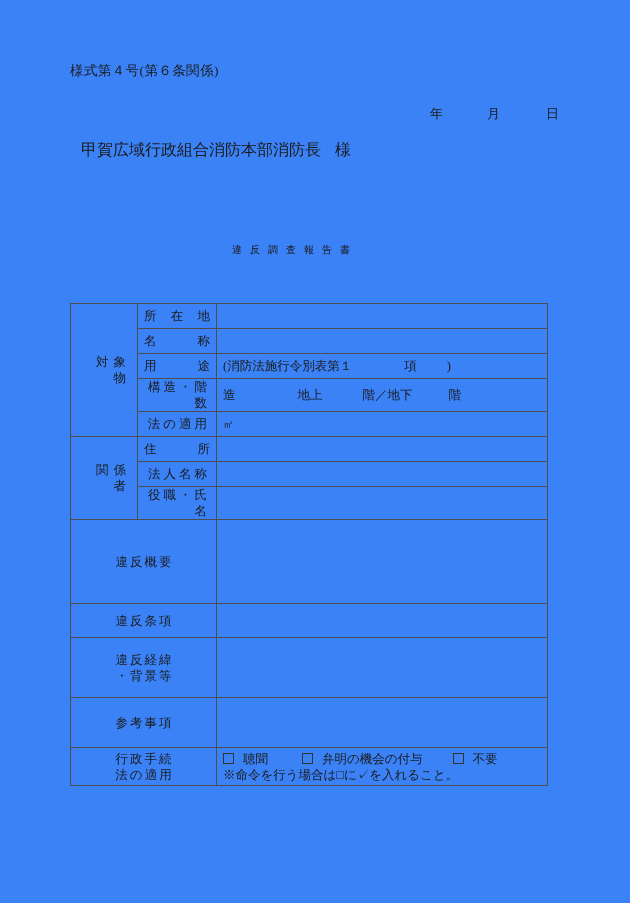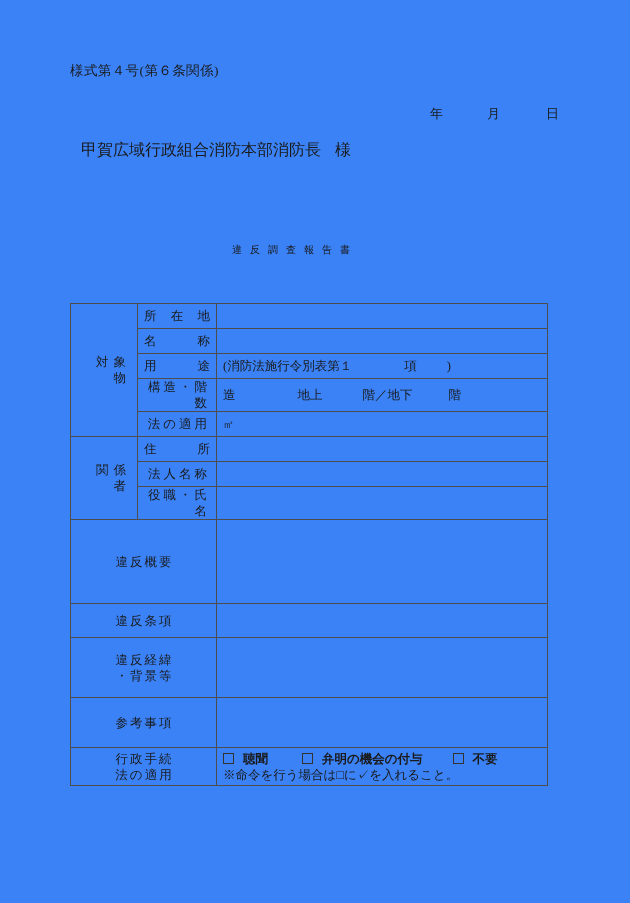--- a/index.html
+++ b/index.html
@@ -159,21 +159,21 @@
   .r-sankou { height: 50px; }
   .r-gyousei { height: 38px; }
 
   .v-top { vertical-align: top; padding-top: 6px; }
 
   .admin-cell {
     line-height: 17px;
     padding-top: 3px;
     padding-left: 10px;
   }
-  .check-row { white-space: nowrap; font-weight: bold; }
+  .check-row { white-space: nowrap; }
   .chk {
     display: inline-block;
     width: 9px;
     height: 9px;
     border: 1px solid #333;
     margin-right: 9px;
     vertical-align: -1px;
   }
   .chk-gap { display: inline-block; width: 34px; }
   .chk-gap-2 { display: inline-block; width: 30px; }

